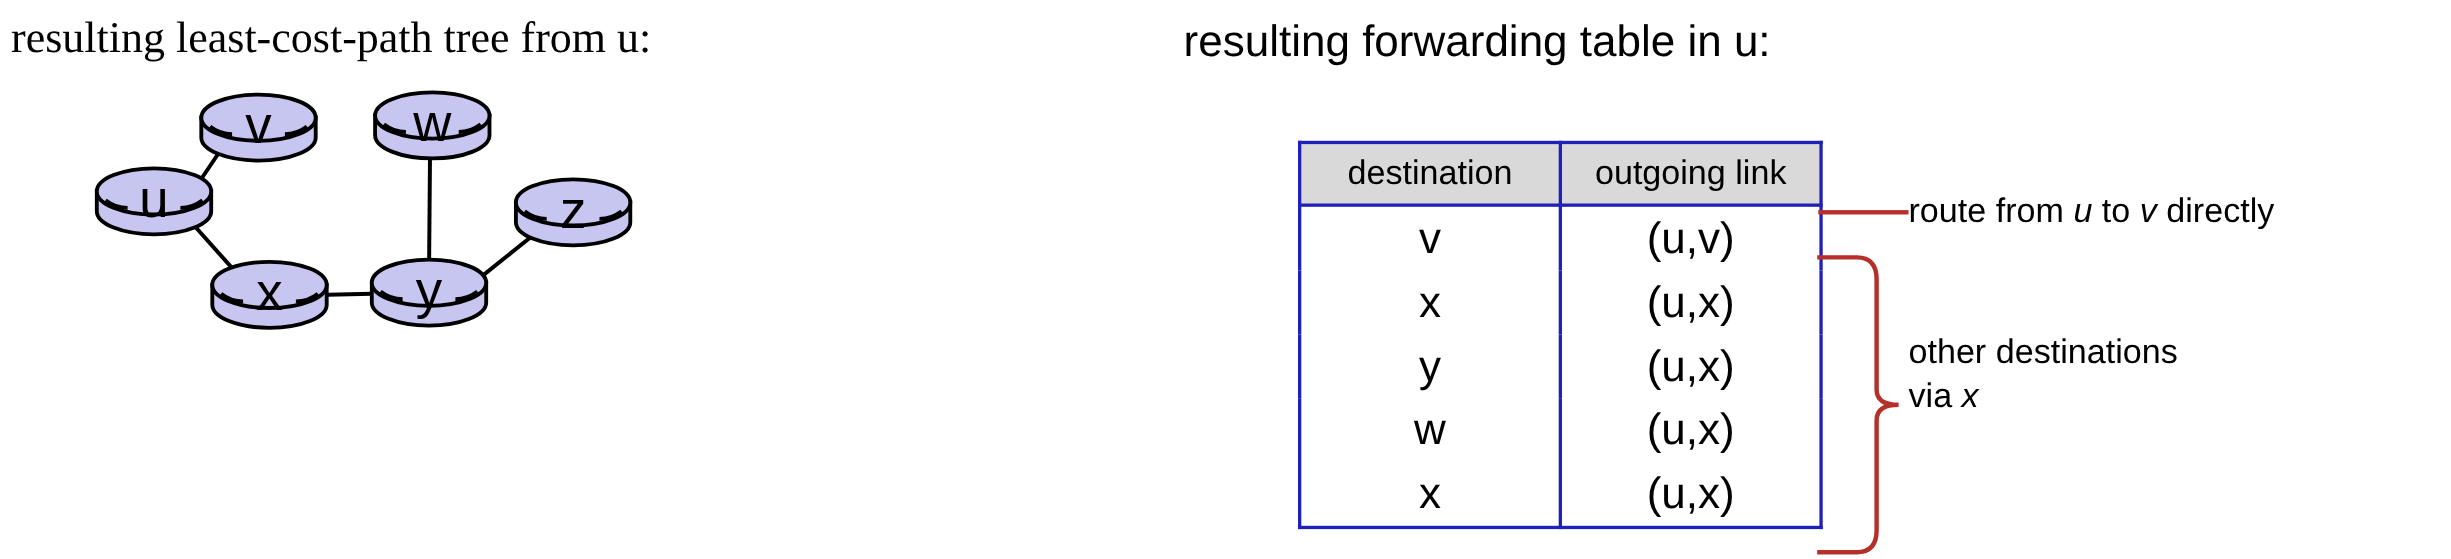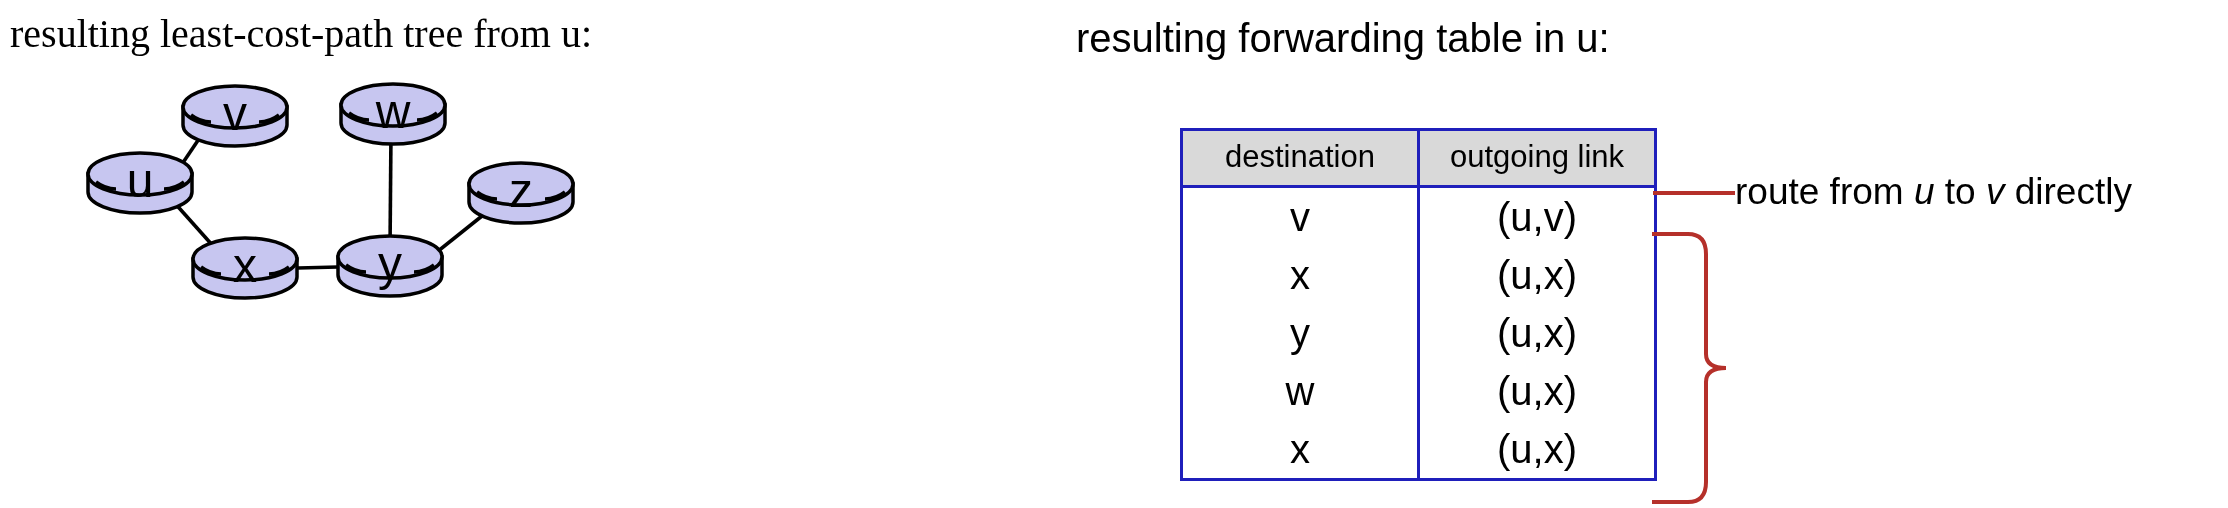--- a/index.html
+++ b/index.html
@@ -21,21 +21,21 @@
       padding:8px 0 10px 0;text-align:center;}
   table.fwd td{
       border-left:3px solid #1f1fbb;border-right:3px solid #1f1fbb;
       font-size:40px;text-align:center;padding:0;height:58px;
       line-height:58px;background:#fff;}
   table.fwd tr.last td{border-bottom:3px solid #1f1fbb;}
   table.fwd col.c1{width:237px;}
   table.fwd col.c2{width:237px;}
 
   
-  .ann{position:absolute;font-size:37px;line-height:40px;color:#000;white-space:nowrap;}
+  .ann{position:absolute;font-size:31px;line-height:40px;color:#000;white-space:nowrap;}
   #ann-1{left:1735px;top:172px;}
   #ann-2{left:1735px;top:300px;}
   .ann i{font-style:italic;}
 
   #leader-line{position:absolute;left:1653px;top:191px;width:82px;height:4px;
                background:#b5302a;}
   #brace{position:absolute;left:1640px;top:228px;width:100px;height:280px;}
 </style>
 </head>
 <body>
@@ -136,13 +136,15 @@
 <div class="ann" id="ann-1">
   <span>route from </span><i>u</i><span> to </span><i>v</i><span> directly</span>
 </div>
 
 <svg id="brace" viewBox="0 0 100 280" xmlns="http://www.w3.org/2000/svg">
   <path d="M 12 6 L 48 6 Q 66 6 66 26 L 66 126 Q 66 140 86 140
            Q 66 140 66 154 L 66 254 Q 66 274 48 274 L 12 274" fill="none" stroke="#b5302a" stroke-width="4"></path>
 </svg>
 
 <div class="ann" id="ann-2">
+  <div>other destinations</div>
+  <div><span>via </span><i>x</i></div>
 </div>
 
 </body></html>

